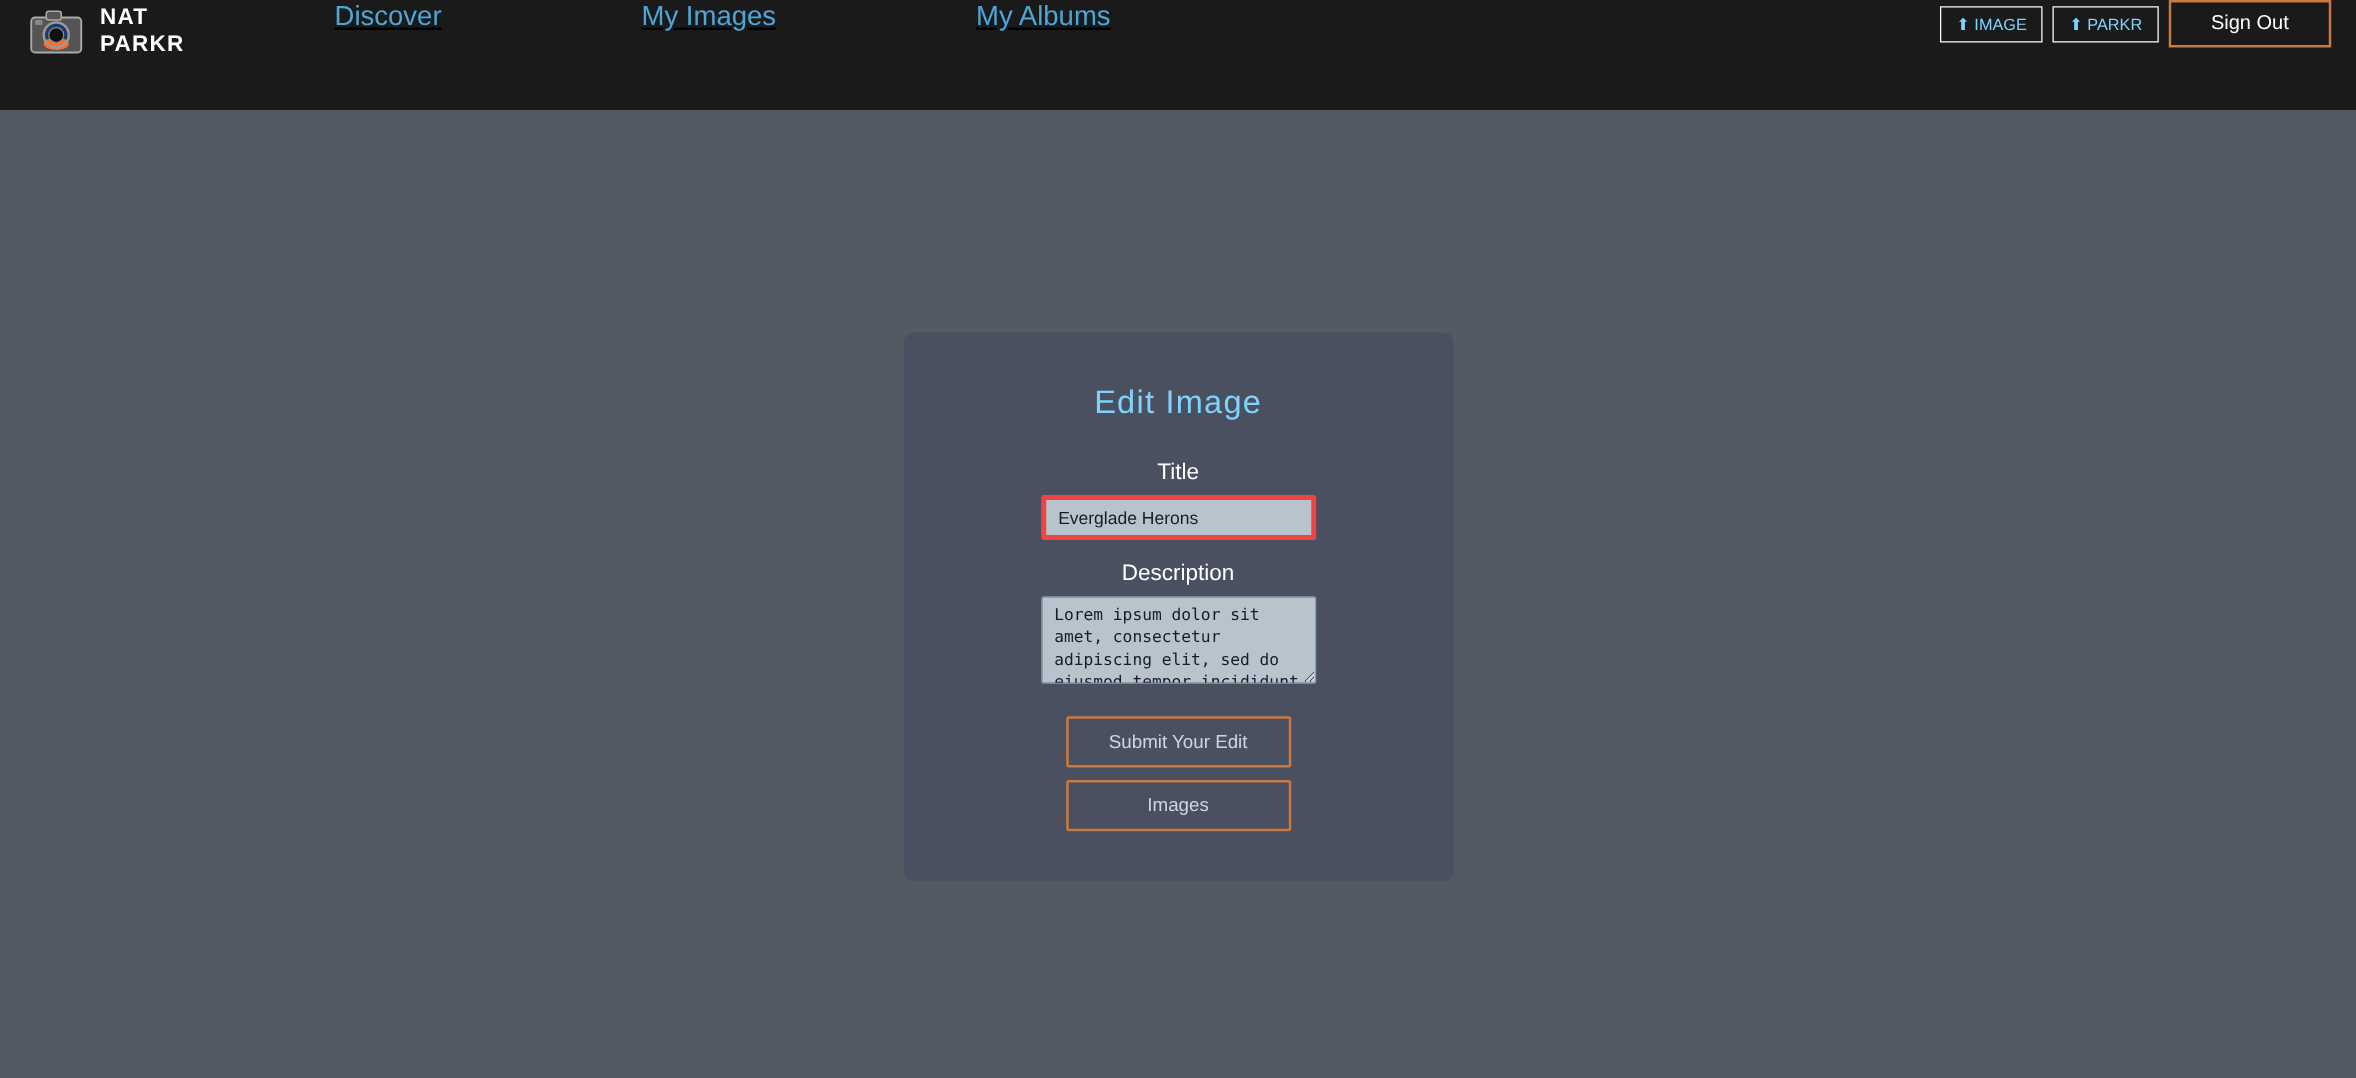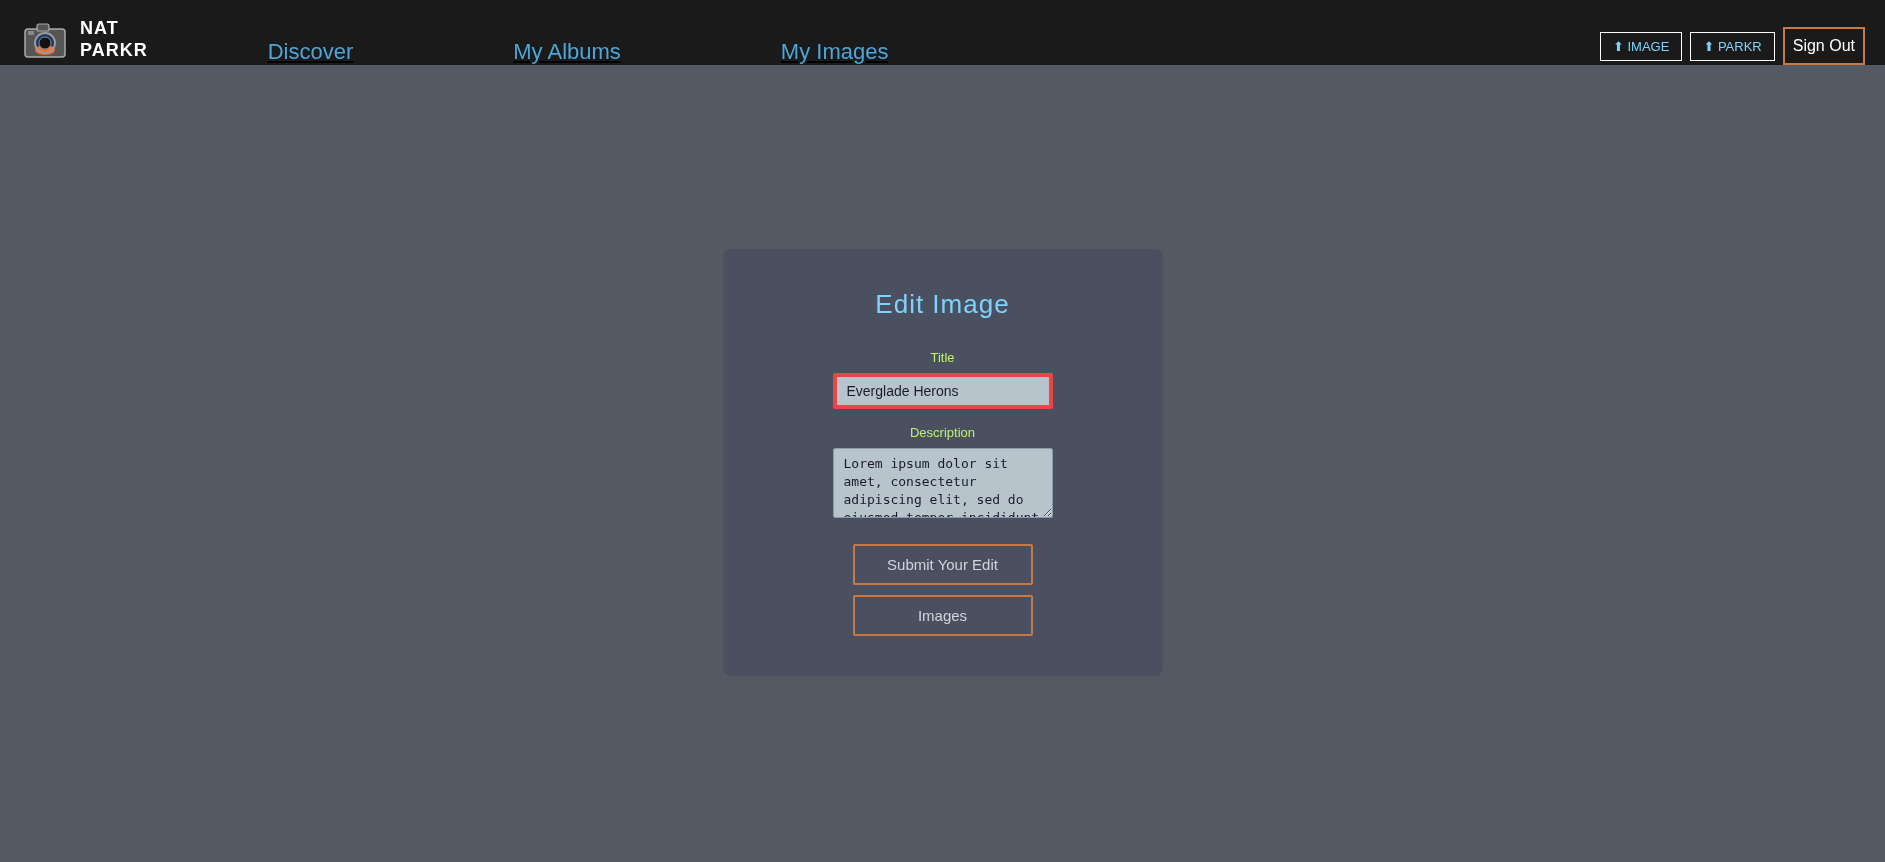--- a/index.html
+++ b/index.html
@@ -12,24 +12,24 @@
       width: 1885px;
       height: 862px;
       background-color: #545a63;
       font-family: Arial, sans-serif;
       overflow: hidden;
     }
 
     
     .navbar {
       width: 100%;
-      height: 65px;
+      height: 88px;
       background-color: #1a1a1a;
       display: flex;
-      align-items: flex-end;
+      align-items: flex-start;
       padding: 0 20px;
       position: relative;
     }
 
     .logo-area {
       display: flex;
       align-items: center;
       gap: 10px;
       margin-right: 40px;
     }
@@ -79,21 +79,21 @@
       cursor: pointer;
       display: flex;
       align-items: center;
       gap: 4px;
     }
 
     .sign-out-btn {
       background-color: transparent;
       color: #ffffff;
       border: 2px solid #c87941;
-      padding: 8px 8px;
+      padding: 8px 32px;
       font-size: 16px;
       cursor: pointer;
     }
 
     
     .main-content {
       width: 100%;
       height: calc(862px - 68px);
       display: flex;
       align-items: center;
@@ -123,22 +123,22 @@
 
     .form-group {
       width: 100%;
       margin-bottom: 16px;
       display: flex;
       flex-direction: column;
       align-items: center;
     }
 
     .form-label {
-      color: #bef264;
-      font-size: 13px;
+      color: #ffffff;
+      font-size: 18px;
       margin-bottom: 8px;
       align-self: center;
     }
 
     .form-input {
       width: 220px;
       padding: 6px 10px;
       background-color: #b8c4cc;
       border: 4px solid #ef4444;
       color: #1a1a2e;
@@ -206,22 +206,22 @@
       <rect x="8" y="16" width="6" height="4" rx="1" fill="#888"></rect>
     </svg>
     <div class="logo-text">
       <span>NAT</span><br>
       <span>PARKR</span>
     </div>
   </div>
 
   <div class="nav-links">
     <a class="nav-link">Discover</a>
+    <a class="nav-link">My Images</a>
     <a class="nav-link">My Albums</a>
-    <a class="nav-link">My Images</a>
   </div>
 
   <div class="nav-right">
     <button class="upload-btn">⬆ IMAGE</button>
     <button class="upload-btn">⬆ PARKR</button>
     <button class="sign-out-btn">Sign Out</button>
   </div>
 </nav>
 
 <main class="main-content">

